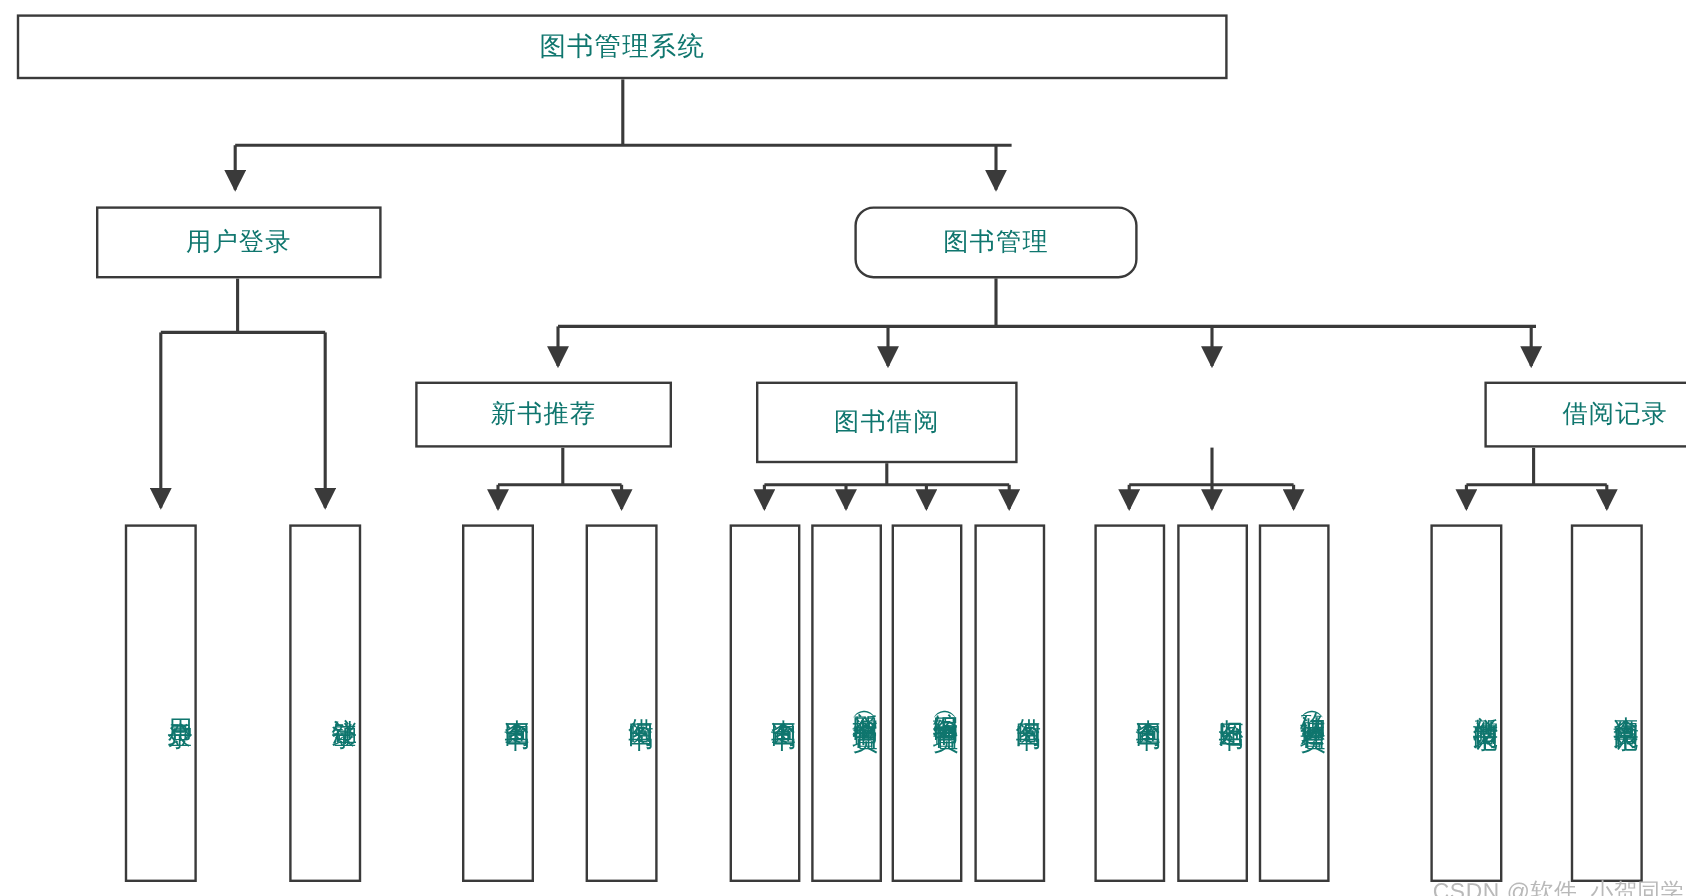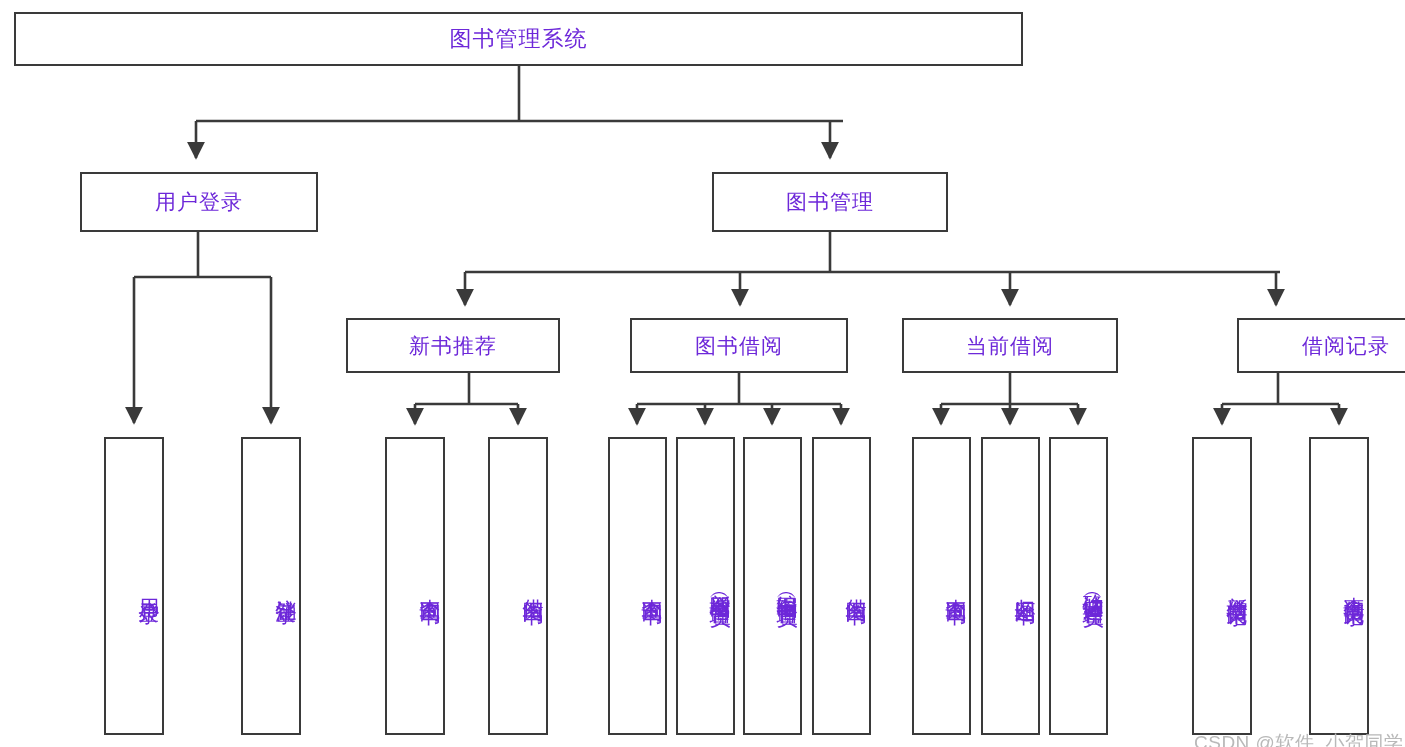--- a/index.html
+++ b/index.html
@@ -27,21 +27,21 @@
     pointer-events: none;
   }
   .node {
     position: absolute;
     box-sizing: border-box;
     background: #ffffff;
     border: 2px solid #3a3a3a;
     display: flex;
     align-items: center;
     justify-content: center;
-    color: #6d28d9;
+    color: #0f766e;
   }
   .node.horiz {
     font-size: 21px;
     letter-spacing: 1px;
     line-height: 1.2;
   }
   .node.vert {
     writing-mode: vertical-rl;
     text-orientation: upright;
     font-size: 21px;
@@ -124,32 +124,29 @@
     </g>
   </svg>
 
   <div class="node horiz root" style="left:14px; top:12px; width:1009px; height:54px;">
     <span>图书管理系统</span>
   </div>
 
   <div class="node horiz" style="left:80px; top:172px; width:238px; height:60px;">
     <span>用户登录</span>
   </div>
-  <div class="node horiz" style="left:712px; top:172px; width:236px; height:60px;">
+  <div class="node horiz" style="left:712px; top:172px; width:236px; height:60px;border-radius:16px;">
     <span>图书管理</span>
   </div>
 
   <div class="node horiz" style="left:346px; top:318px; width:214px; height:55px;">
     <span>新书推荐</span>
   </div>
-  <div class="node horiz" style="left:630px; top:318px; width:218px; height:55px;">
+  <div class="node horiz" style="left:630px; top:318px; width:218px; height:68px;">
     <span>图书借阅</span>
-  </div>
-  <div class="node horiz" style="left:902px; top:318px; width:216px; height:55px;">
-    <span>当前借阅</span>
   </div>
   <div class="node horiz" style="left:1237px; top:318px; width:218px; height:55px;">
     <span>借阅记录</span>
   </div>
 
   <div class="node vert" style="left:104px; top:437px; width:60px; height:298px;">
     <span class="vlabel">用户登录</span>
   </div>
   <div class="node vert" style="left:241px; top:437px; width:60px; height:298px;">
     <span class="vlabel">注销登录</span>

